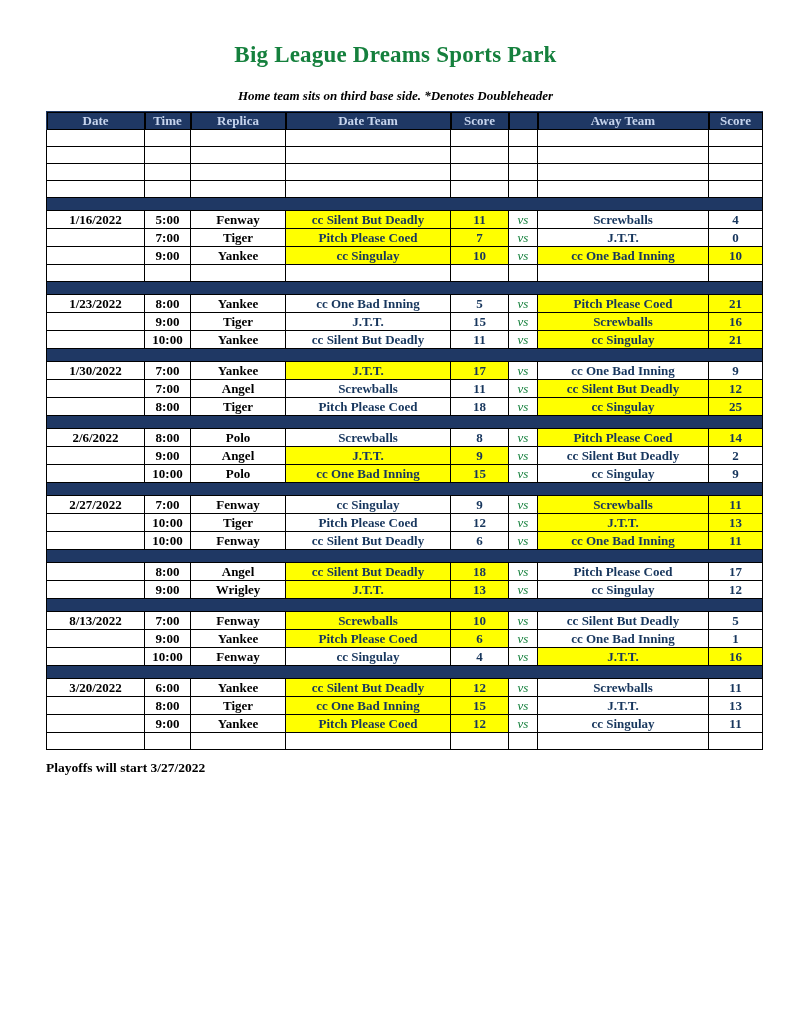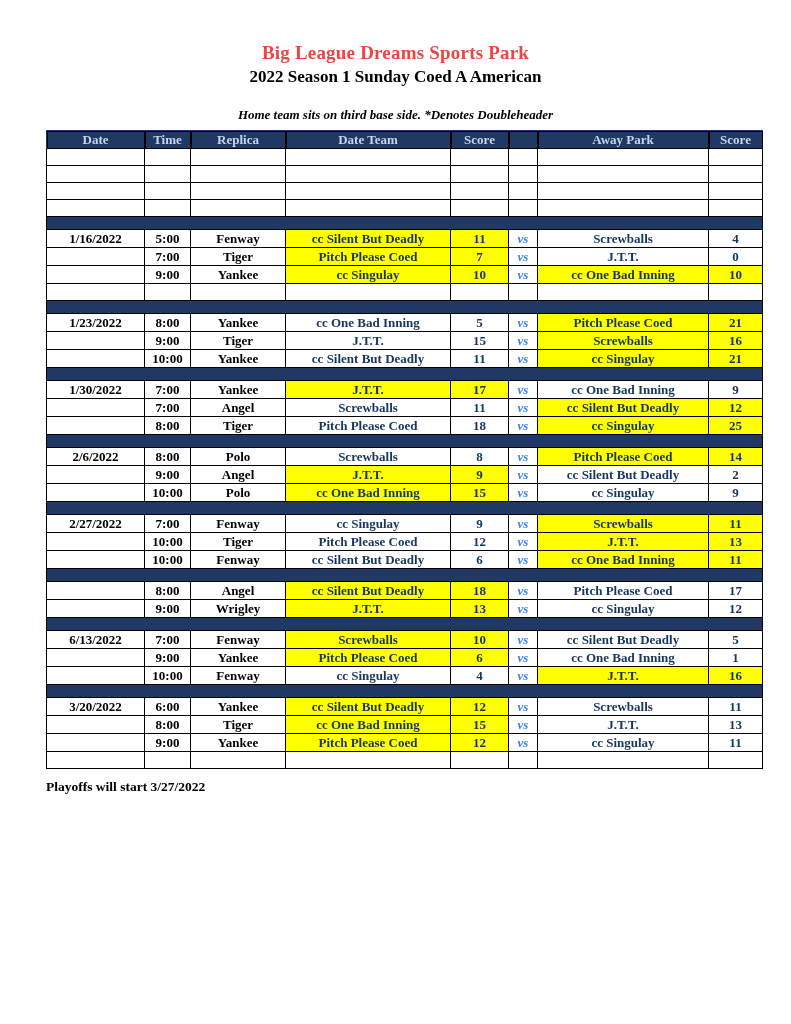--- a/index.html
+++ b/index.html
@@ -8,23 +8,23 @@
     width: 791px; height: 1024px;
     background: #ffffff;
     font-family: "Liberation Serif", serif;
     position: relative;
     overflow: hidden;
   }
   .page { width: 791px; height: 1024px; position: relative; }
   .title {
     margin: 42px 0 0 0;
     text-align: center;
-    font-size: 19px;
+    font-size: 23px;
     font-weight: bold;
-    color: #ef4444;
+    color: #15803d;
     letter-spacing: 0.2px;
   }
   .subtitle {
     margin-top: 3px;
     text-align: center;
     font-size: 17px;
     font-weight: bold;
     color: #000;
   }
   .note {
@@ -63,35 +63,34 @@
     height: 17px;
   }
   tr.sep td {
     background: var(--navy);
     height: 13px;
     border-top: 1px solid #000;
     border-bottom: 1px solid #000;
   }
   .c-date, .c-time, .c-rep { font-weight: bold; color: #000; }
   .c-team, .c-score { font-weight: bold; color: var(--team-text); }
-  .c-vs { font-weight: bold; font-style: italic; font-size: 11px; color: #3b82f6; }
+  .c-vs { font-weight: normal; font-style: italic; font-size: 11px; color: #15803d; }
   .hl { background: var(--highlight); }
   .footer-note {
     margin: 10px 16px 0 46px;
     font-size: 13.5px;
     font-weight: bold;
     color: #000;
   }
 </style>
 </head>
 <body>
 
 <div class="page">
   <div class="title">Big League Dreams Sports Park</div>
-  <div class="subtitle">2022 Season 1 Sunday Coed A American</div>
   <div class="note">Home team sits on third base side.  *Denotes Doubleheader</div>
 
   <table class="schedule">
     <colgroup>
       <col style="width:98px">
       <col style="width:46px">
       <col style="width:95px">
       <col style="width:165px">
       <col style="width:58px">
       <col style="width:29px">
@@ -99,21 +98,21 @@
       <col style="width:54px">
     </colgroup>
     <thead>
       <tr>
         <th>Date</th>
         <th>Time</th>
         <th>Replica</th>
         <th>Date Team</th>
         <th>Score</th>
         <th></th>
-        <th>Away Park</th>
+        <th>Away Team</th>
         <th>Score</th>
       </tr>
     </thead>
     <tbody>
         <tr>
           <td class="c-empty"></td>
           <td class="c-empty"></td>
           <td class="c-empty"></td>
           <td class="c-empty"></td>
           <td class="c-empty"></td>
@@ -346,21 +345,21 @@
           <td class="c-team hl">J.T.T.</td>
           <td class="c-score hl">13</td>
           <td class="c-vs">vs</td>
           <td class="c-team">cc Singulay</td>
           <td class="c-score">12</td>
         </tr>
         <tr class="sep">
           <td colspan="8"></td>
         </tr>
         <tr>
-          <td class="c-date">6/13/2022</td>
+          <td class="c-date">8/13/2022</td>
           <td class="c-time">7:00</td>
           <td class="c-rep">Fenway</td>
           <td class="c-team hl">Screwballs</td>
           <td class="c-score hl">10</td>
           <td class="c-vs">vs</td>
           <td class="c-team">cc Silent But Deadly</td>
           <td class="c-score">5</td>
         </tr>
         <tr>
           <td class="c-date"></td>

